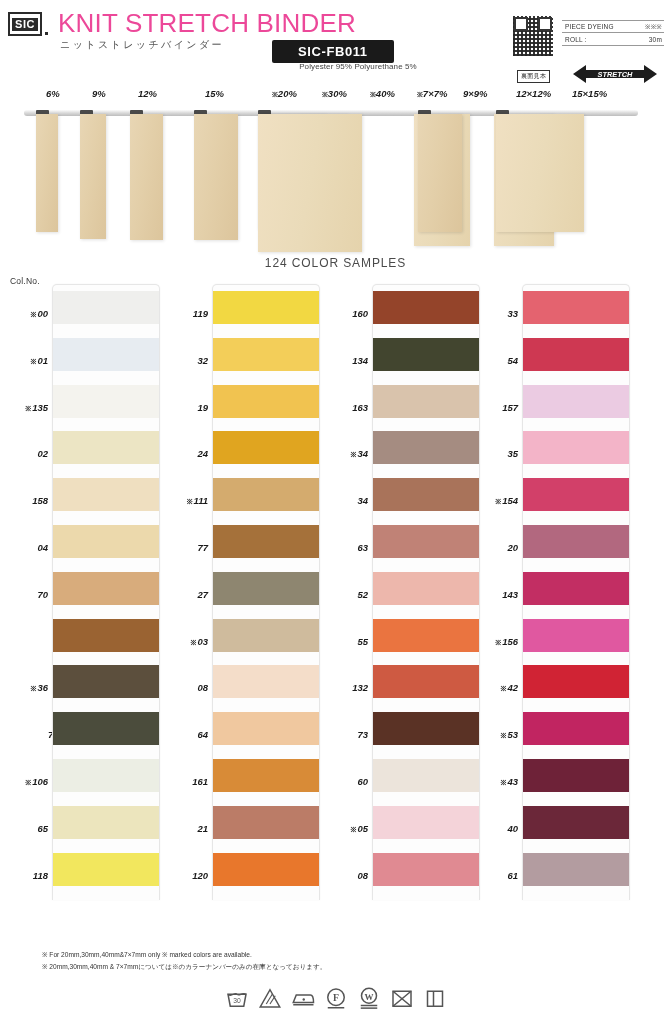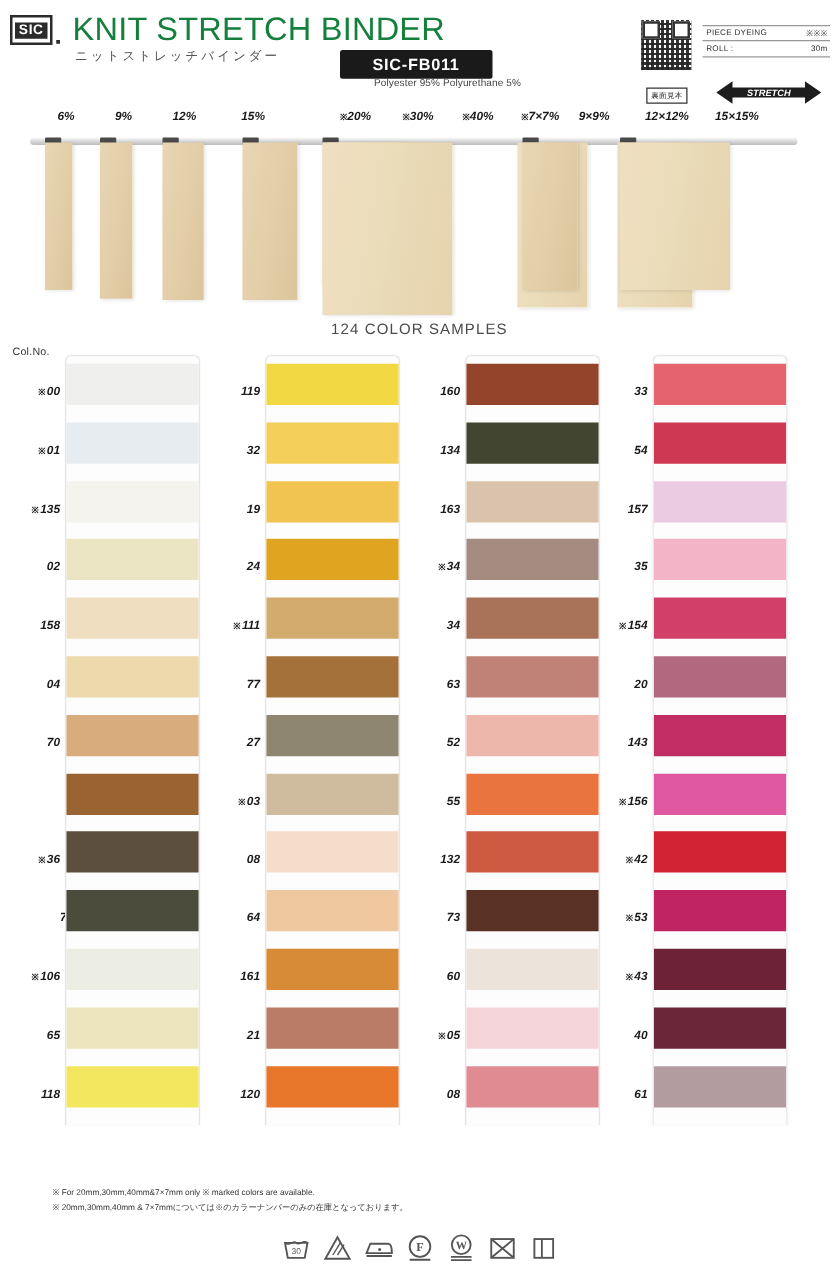--- a/index.html
+++ b/index.html
@@ -27,21 +27,21 @@
     padding: 1px 3px; line-height: 1;
     font-family: "Liberation Sans", sans-serif;
   }
   .sic-dot {
     position:absolute; left:45px; top:32px; width:3px; height:3px;
     background:#2b2b2b;
   }
 
   .title-main {
     position: absolute; left: 58px; top: 8px;
-    font-size: 26px; font-weight: normal; color: #15803d;
+    font-size: 26px; font-weight: normal; color: #ec4899;
     letter-spacing: .2px;
     font-family: "Liberation Sans", sans-serif;
   }
   .title-jp {
     position: absolute; left: 60px; top: 38px;
     font-size: 10px; color: #555; letter-spacing: 2.4px;
   }
 
   .code-badge {
     position: absolute; left: 272px; top: 40px;
@@ -202,21 +202,21 @@
     <svg class="stretch-arrow" viewBox="0 0 84 20">
       <polygon points="0,10 13,1 13,6 71,6 71,1 84,10 71,19 71,14 13,14 13,19" fill="#1d1d1d"></polygon>
       <text x="42" y="13.2" font-size="7.4" font-weight="bold" font-style="italic" text-anchor="middle" fill="#ffffff" font-family="Liberation Sans, sans-serif">STRETCH</text>
     </svg>
   </div>
 
   <div class="pct-row">
       <div class="pct" style="left: 46px;"><span>6%</span></div>
       <div class="pct" style="left: 92px;"><span>9%</span></div>
       <div class="pct" style="left: 138px;"><span>12%</span></div>
-      <div class="pct" style="left: 193px;"><span>15%</span></div>
+      <div class="pct" style="left: 205px;"><span>15%</span></div>
       <div class="pct" style="left: 272px;"><span class="mk">※</span><span>20%</span></div>
       <div class="pct" style="left: 322px;"><span class="mk">※</span><span>30%</span></div>
       <div class="pct" style="left: 370px;"><span class="mk">※</span><span>40%</span></div>
       <div class="pct" style="left: 417px;"><span class="mk">※</span><span>7×7%</span></div>
       <div class="pct" style="left: 463px;"><span>9×9%</span></div>
       <div class="pct" style="left: 516px;"><span>12×12%</span></div>
       <div class="pct" style="left: 572px;"><span>15×15%</span></div>
     </div>
 
   <div class="rail"></div>

